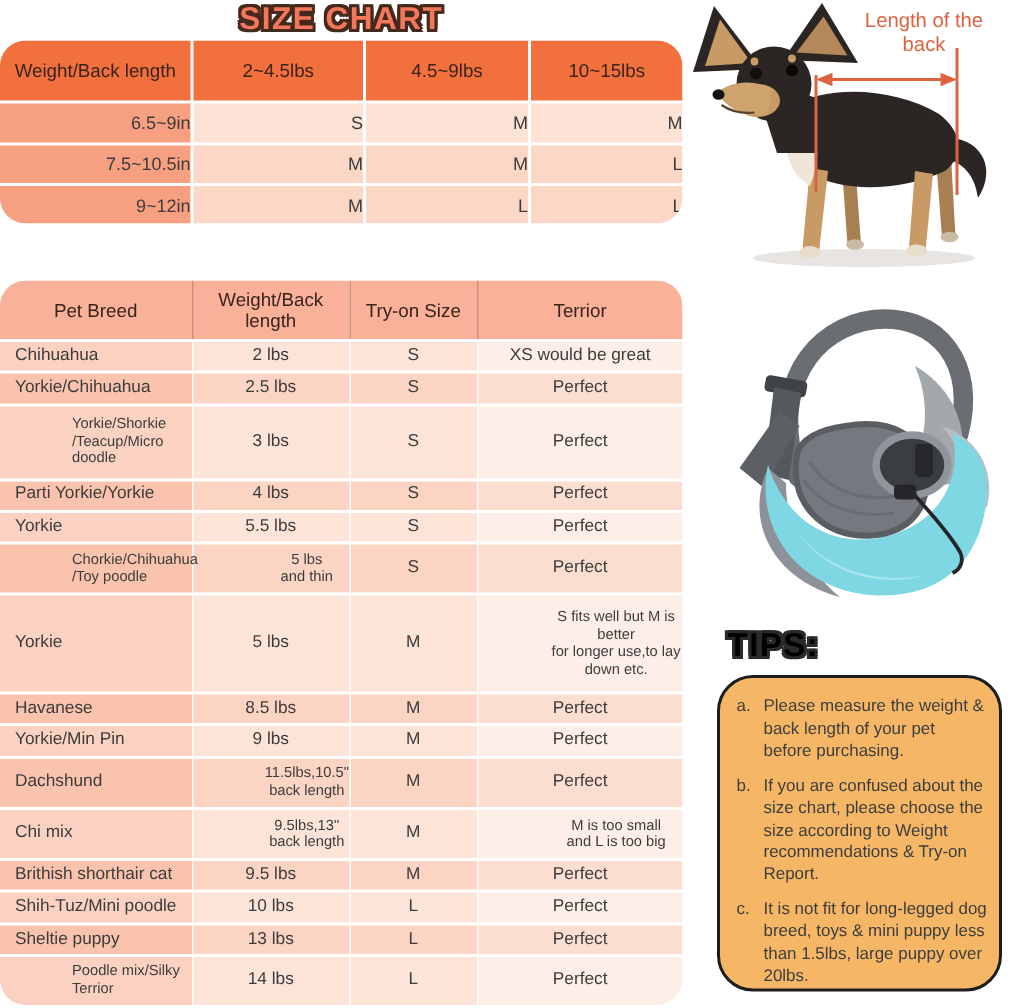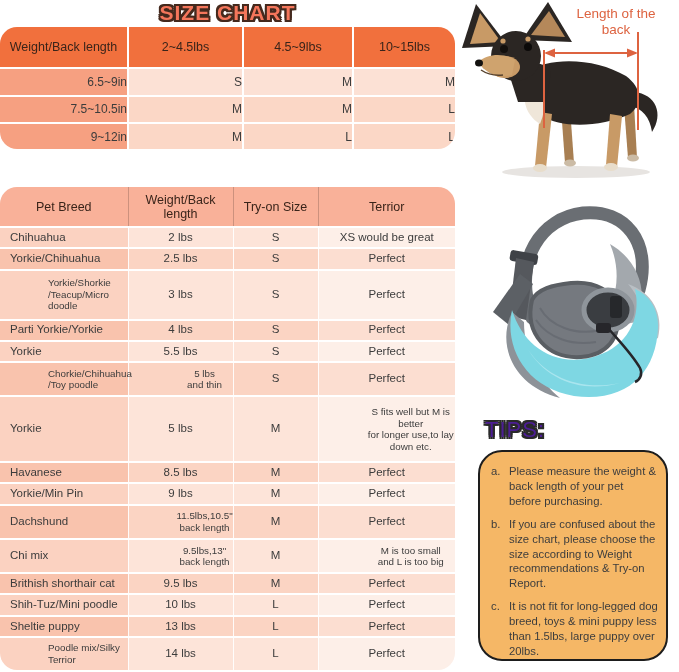--- a/index.html
+++ b/index.html
@@ -66,22 +66,22 @@
   .tryon-table tr.r-even td.fb { background:#fcded1; }
 
   
   .dog-figure { position:absolute; left:458px; top:0; width:221px; height:182px; }
   .measure-label {
     position:absolute; left:570px; top:6px; width:92px; text-align:center;
     font-size:13.5px; line-height:1.2; color:#dd6340; font-weight:500;
   }
   .bag-figure { position:absolute; left:480px; top:196px; width:195px; height:212px; }
   .tips-heading {
-    position:absolute; left:485px; top:417px; font-size:22px; font-weight:400;
-    letter-spacing:1px; color:#4c1d95;
+    position:absolute; left:485px; top:417px; font-size:22px; font-weight:700;
+    letter-spacing:1px; color:#000000;
     text-shadow:
       -2px -2px 0 #2a2a2a, 2px -2px 0 #2a2a2a, -2px 2px 0 #2a2a2a, 2px 2px 0 #2a2a2a,
       -2px 0 0 #2a2a2a, 2px 0 0 #2a2a2a, 0 -2px 0 #2a2a2a, 0 2px 0 #2a2a2a;
   }
   .tips-box {
     position:absolute; left:478px; top:450px; width:190px; height:211px;
     background:#f5b766; border:2.5px solid #1d1d1d; border-radius:24px;
     padding:12px 8px 8px 11px;
   }
   .tip { display:flex; gap:5px; font-size:11.3px; line-height:1.32; color:#3d3d3d; margin-bottom:8px; }

